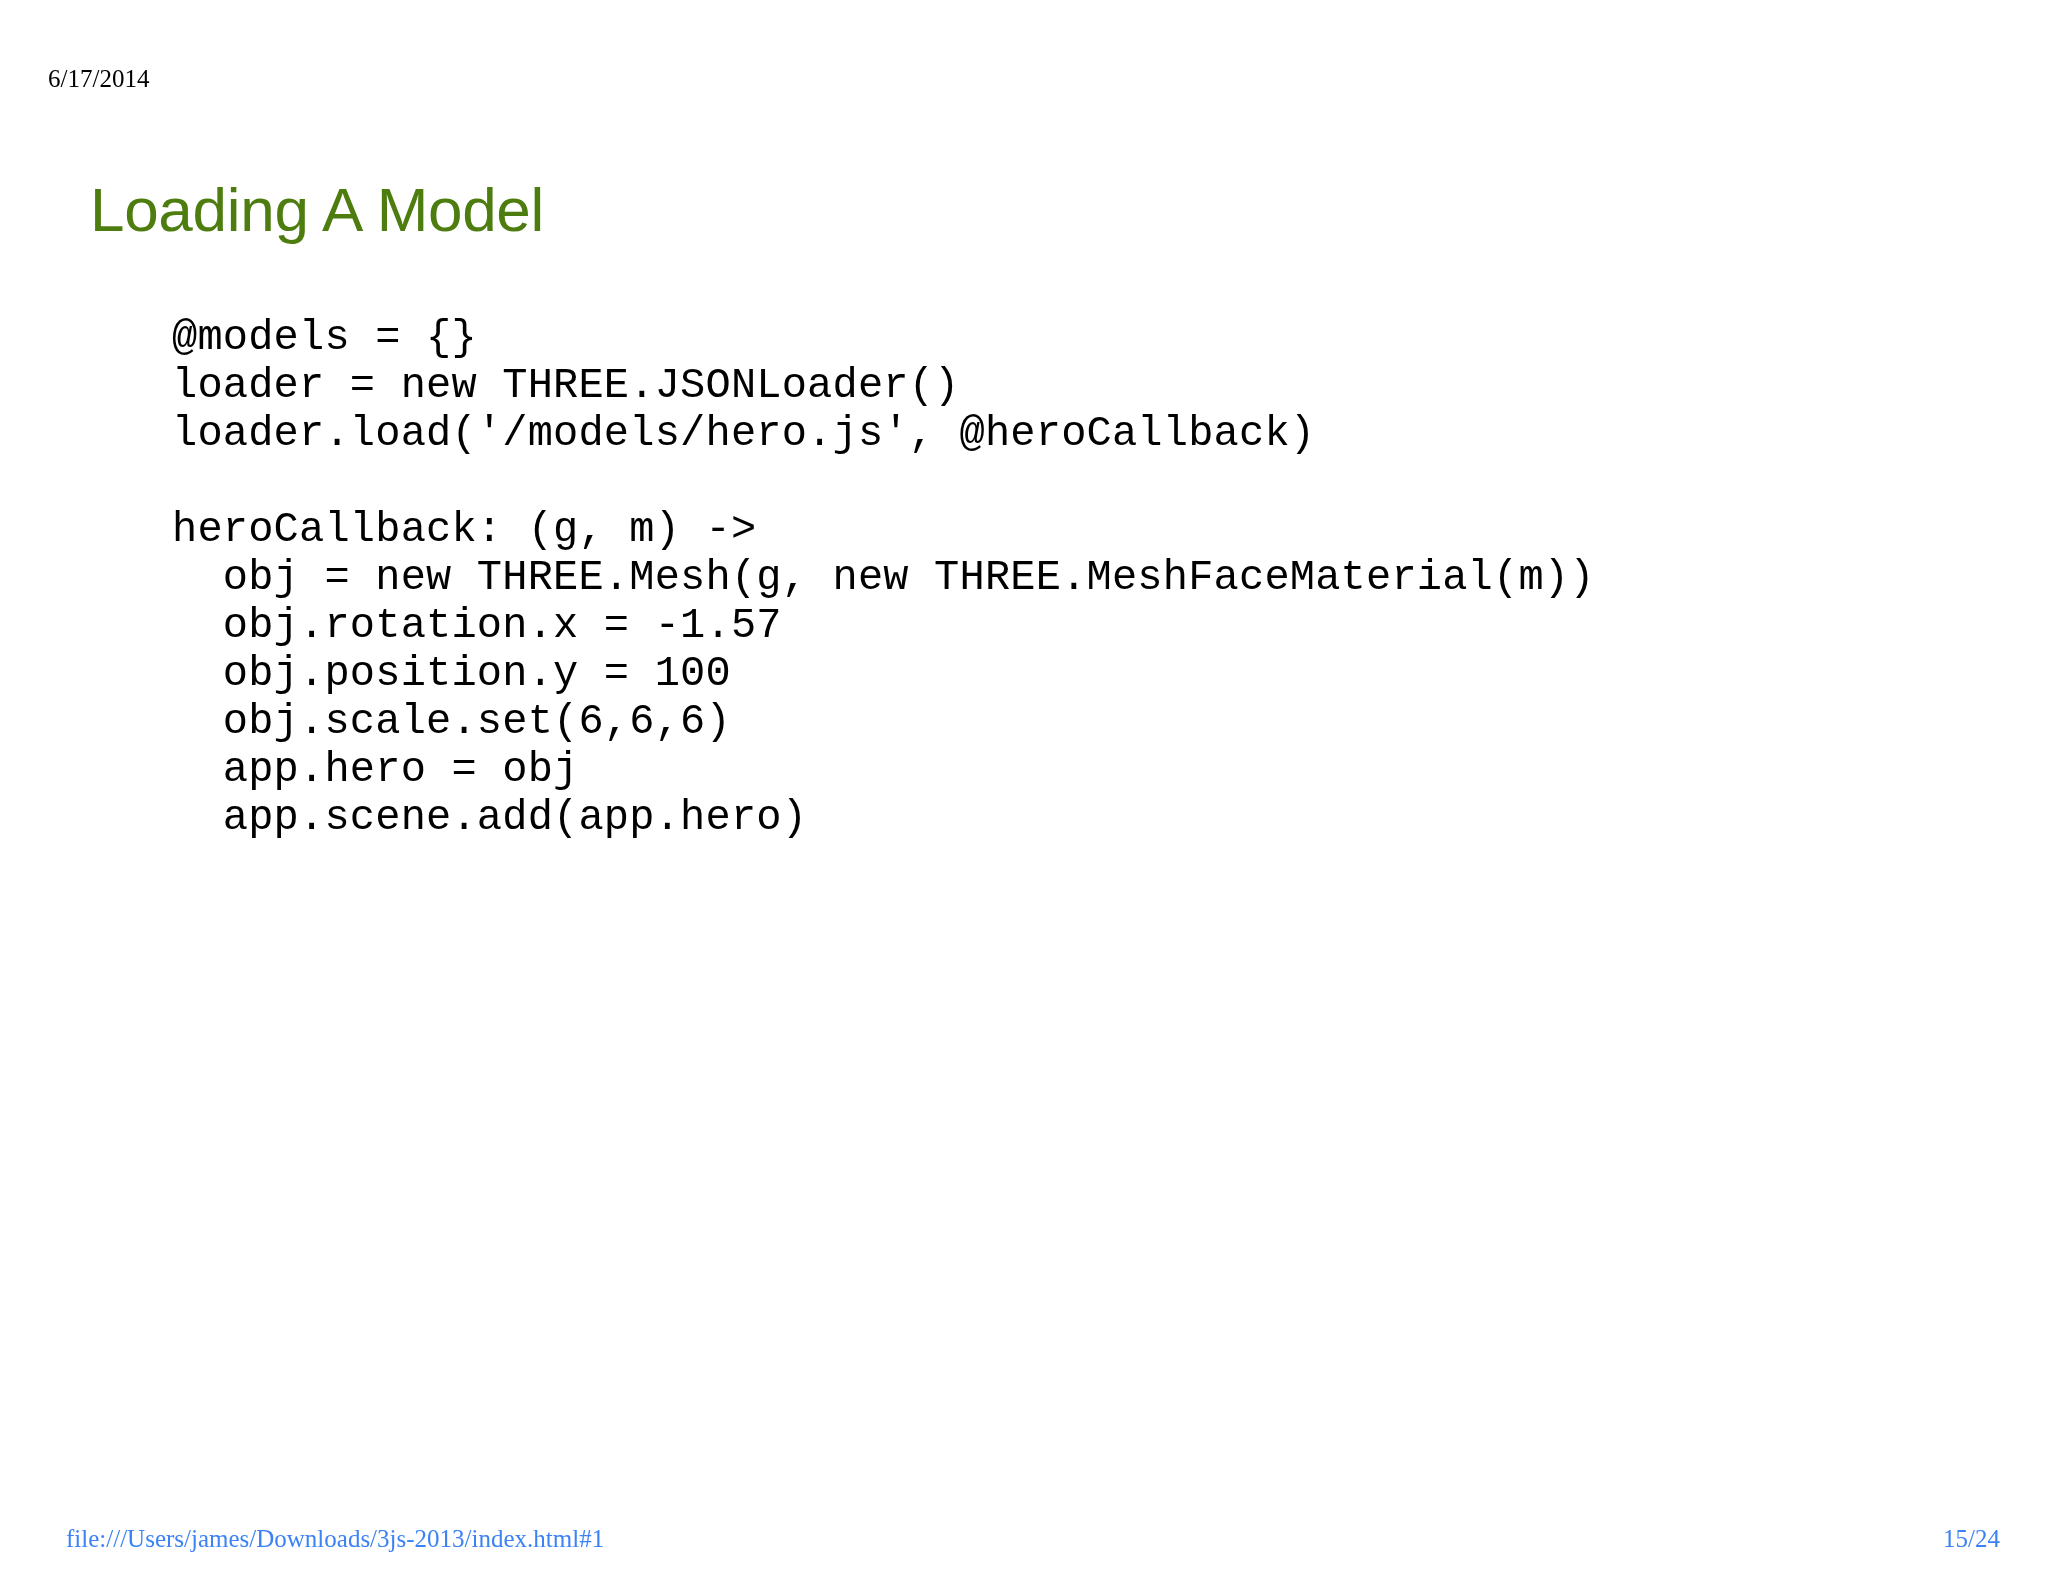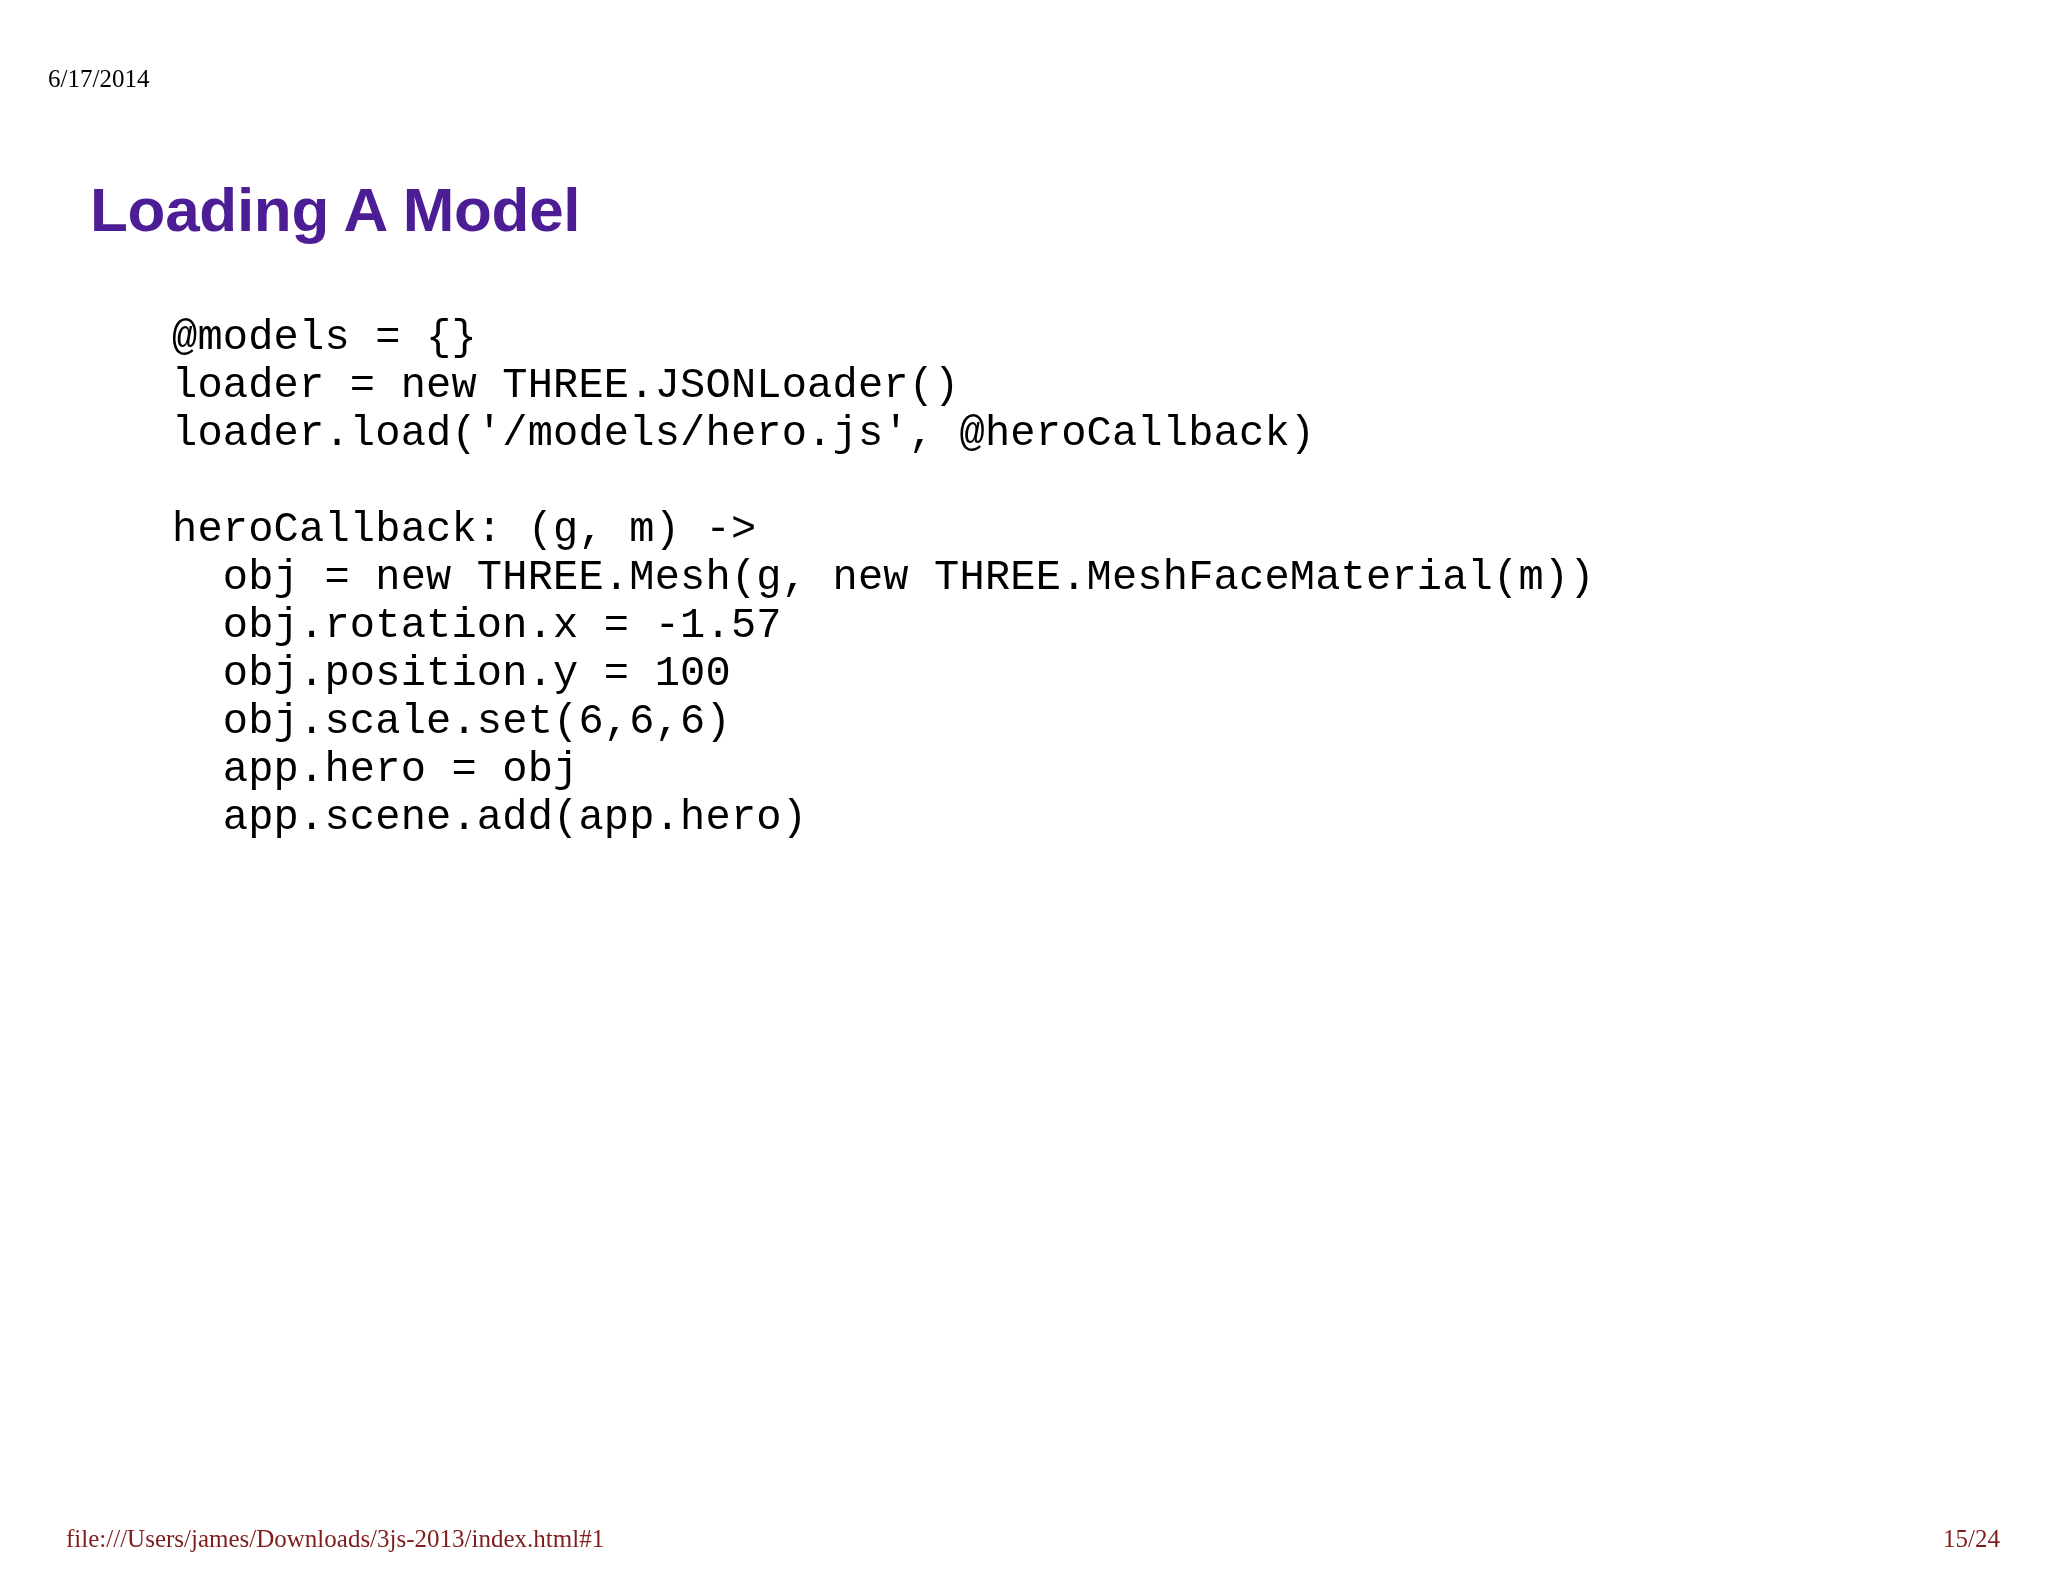--- a/index.html
+++ b/index.html
@@ -40,23 +40,23 @@
     top: 0;
   }
 
   
   .slide-title {
     position: absolute;
     left: 90px;
     top: 134px;
     font-family: "Liberation Sans", "DejaVu Sans", sans-serif;
     font-size: 62px;
-    font-weight: 700;
+    font-weight: 400;
     letter-spacing: -0.3px;
-    color: #4c1d95;
+    color: #4d7c0f;
     line-height: 1.1;
     white-space: nowrap;
     text-align: right;
   }
 
   
   .code-block {
     position: absolute;
     left: 140px;
     top: 272px;
@@ -79,21 +79,21 @@
 
   
   .print-footer {
     position: absolute;
     bottom: 26px;
     left: 0;
     width: 2048px;
     height: 34px;
     font-family: "Liberation Serif", "DejaVu Serif", serif;
     font-size: 25px;
-    color: #7f1d1d;
+    color: #3b82f6;
     line-height: 34px;
     white-space: nowrap;
   }
   .print-footer .ftr-url {
     position: absolute;
     left: 66px;
     top: 0;
   }
   .print-footer .ftr-page {
     position: absolute;

